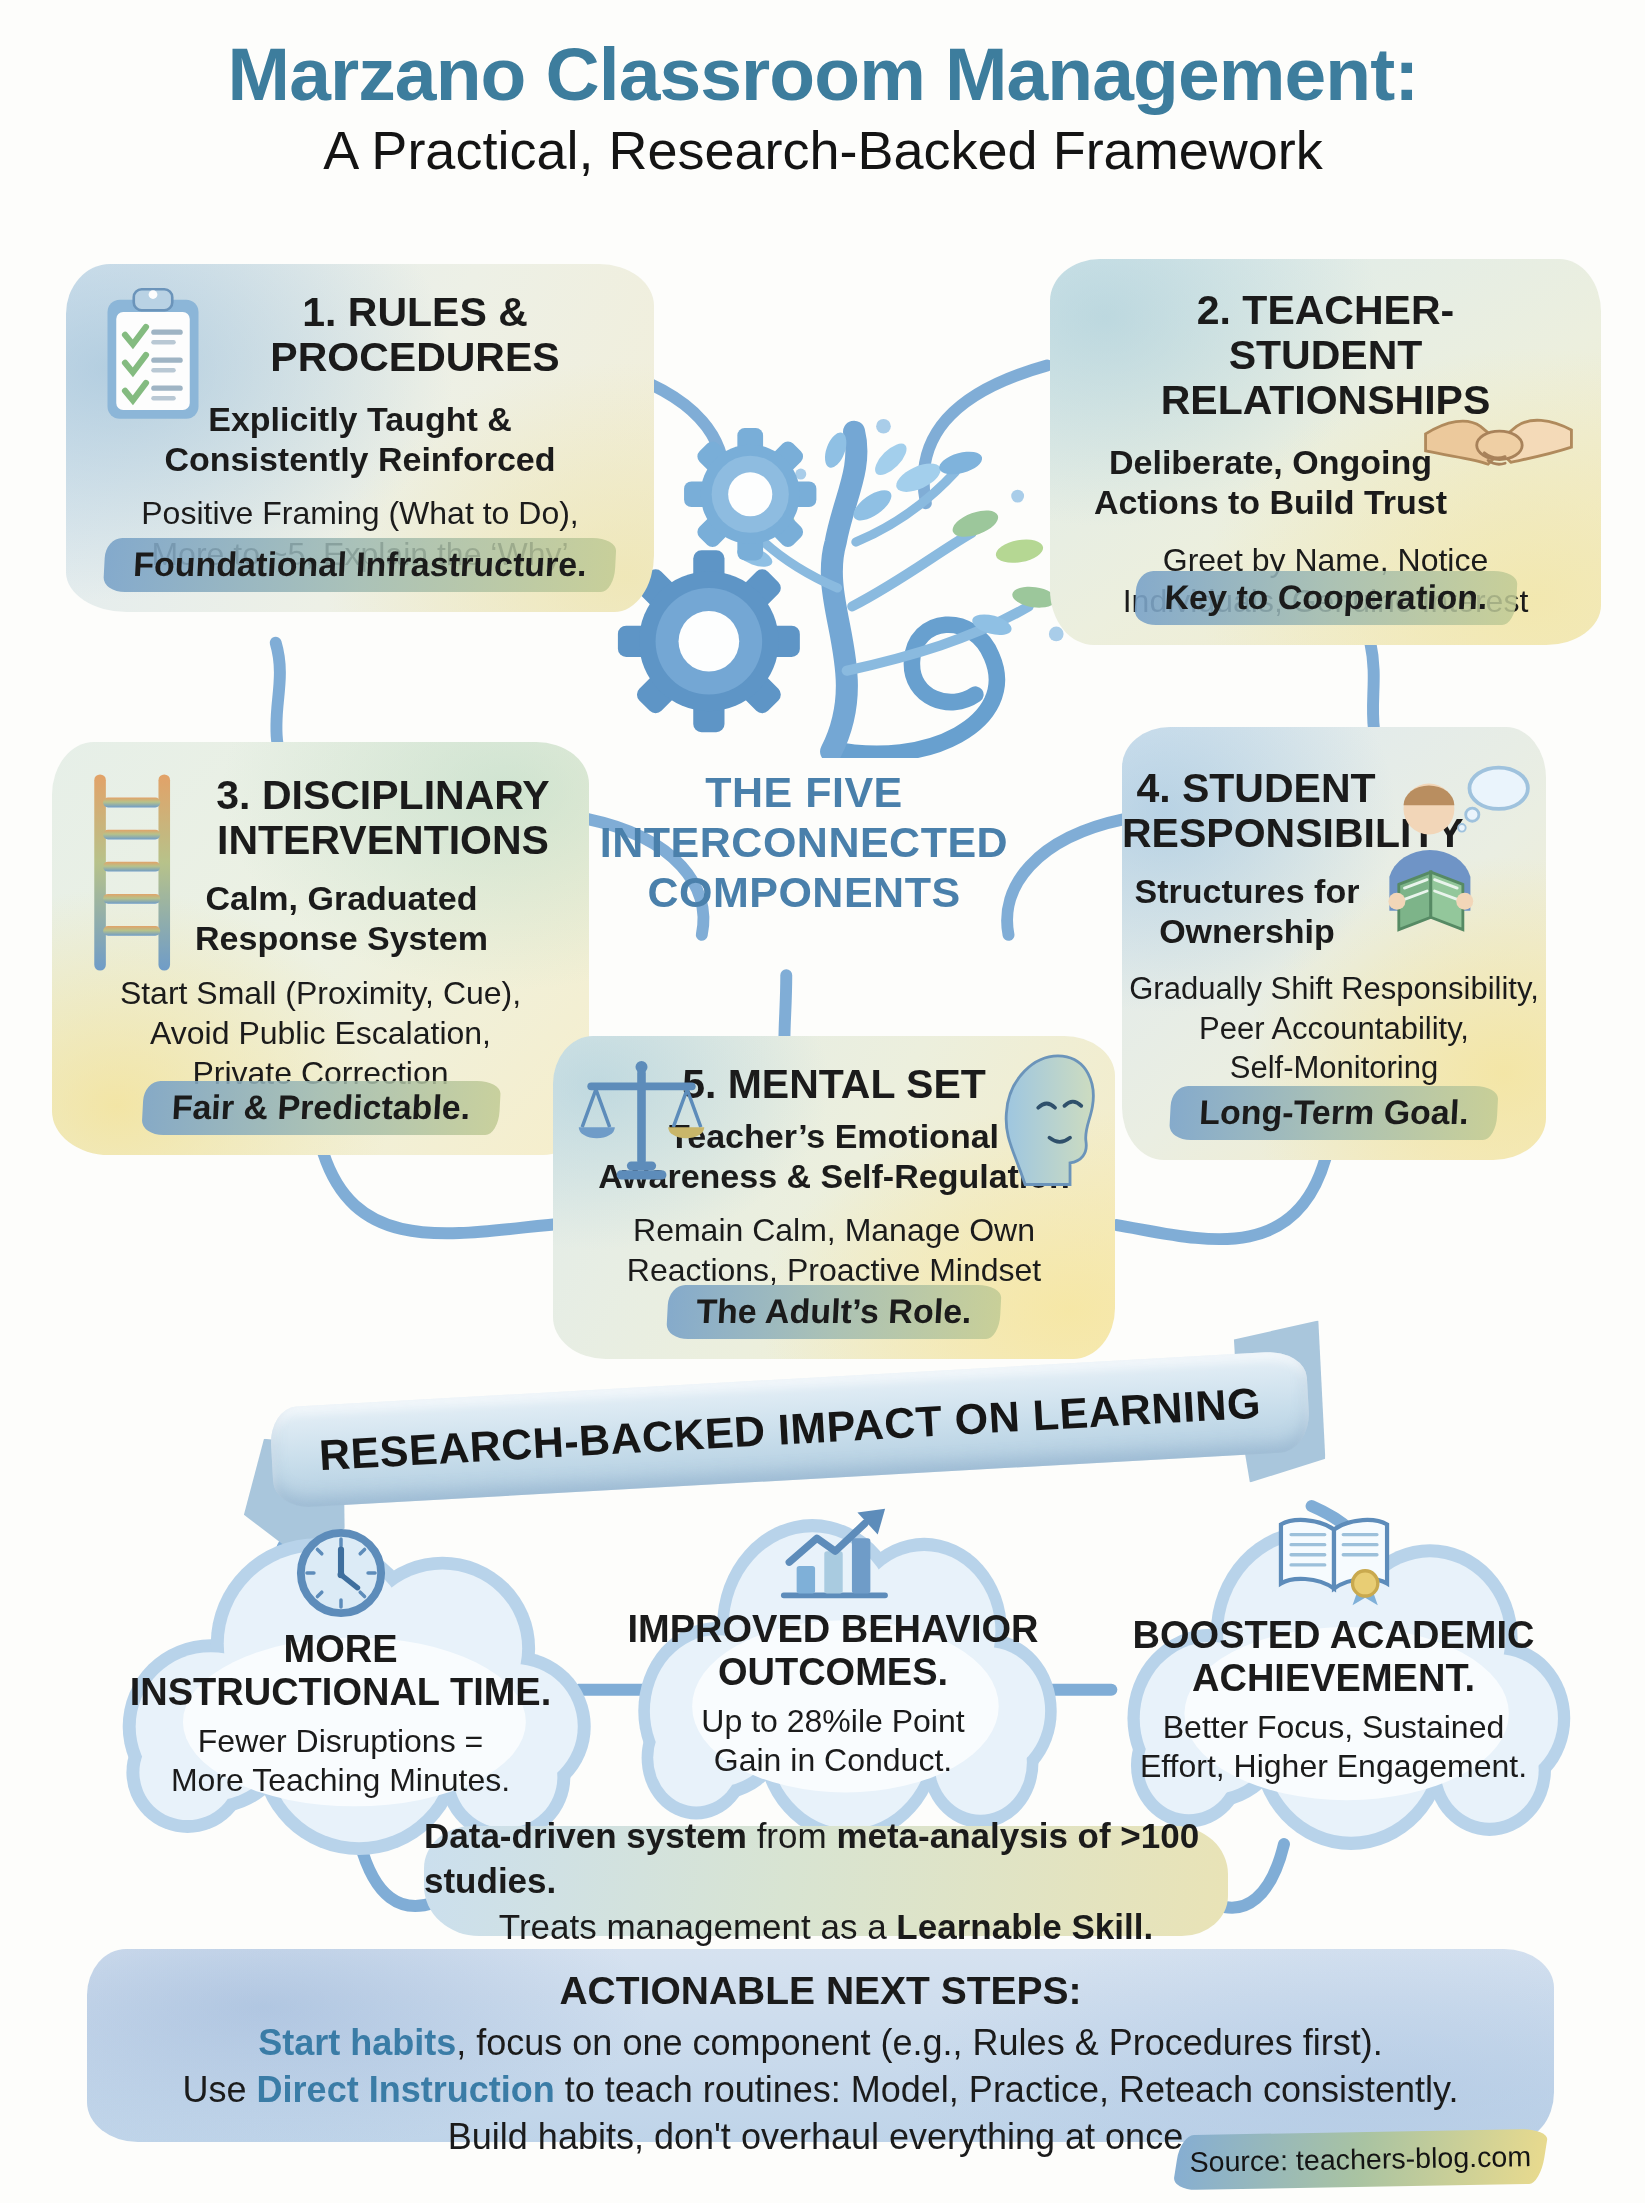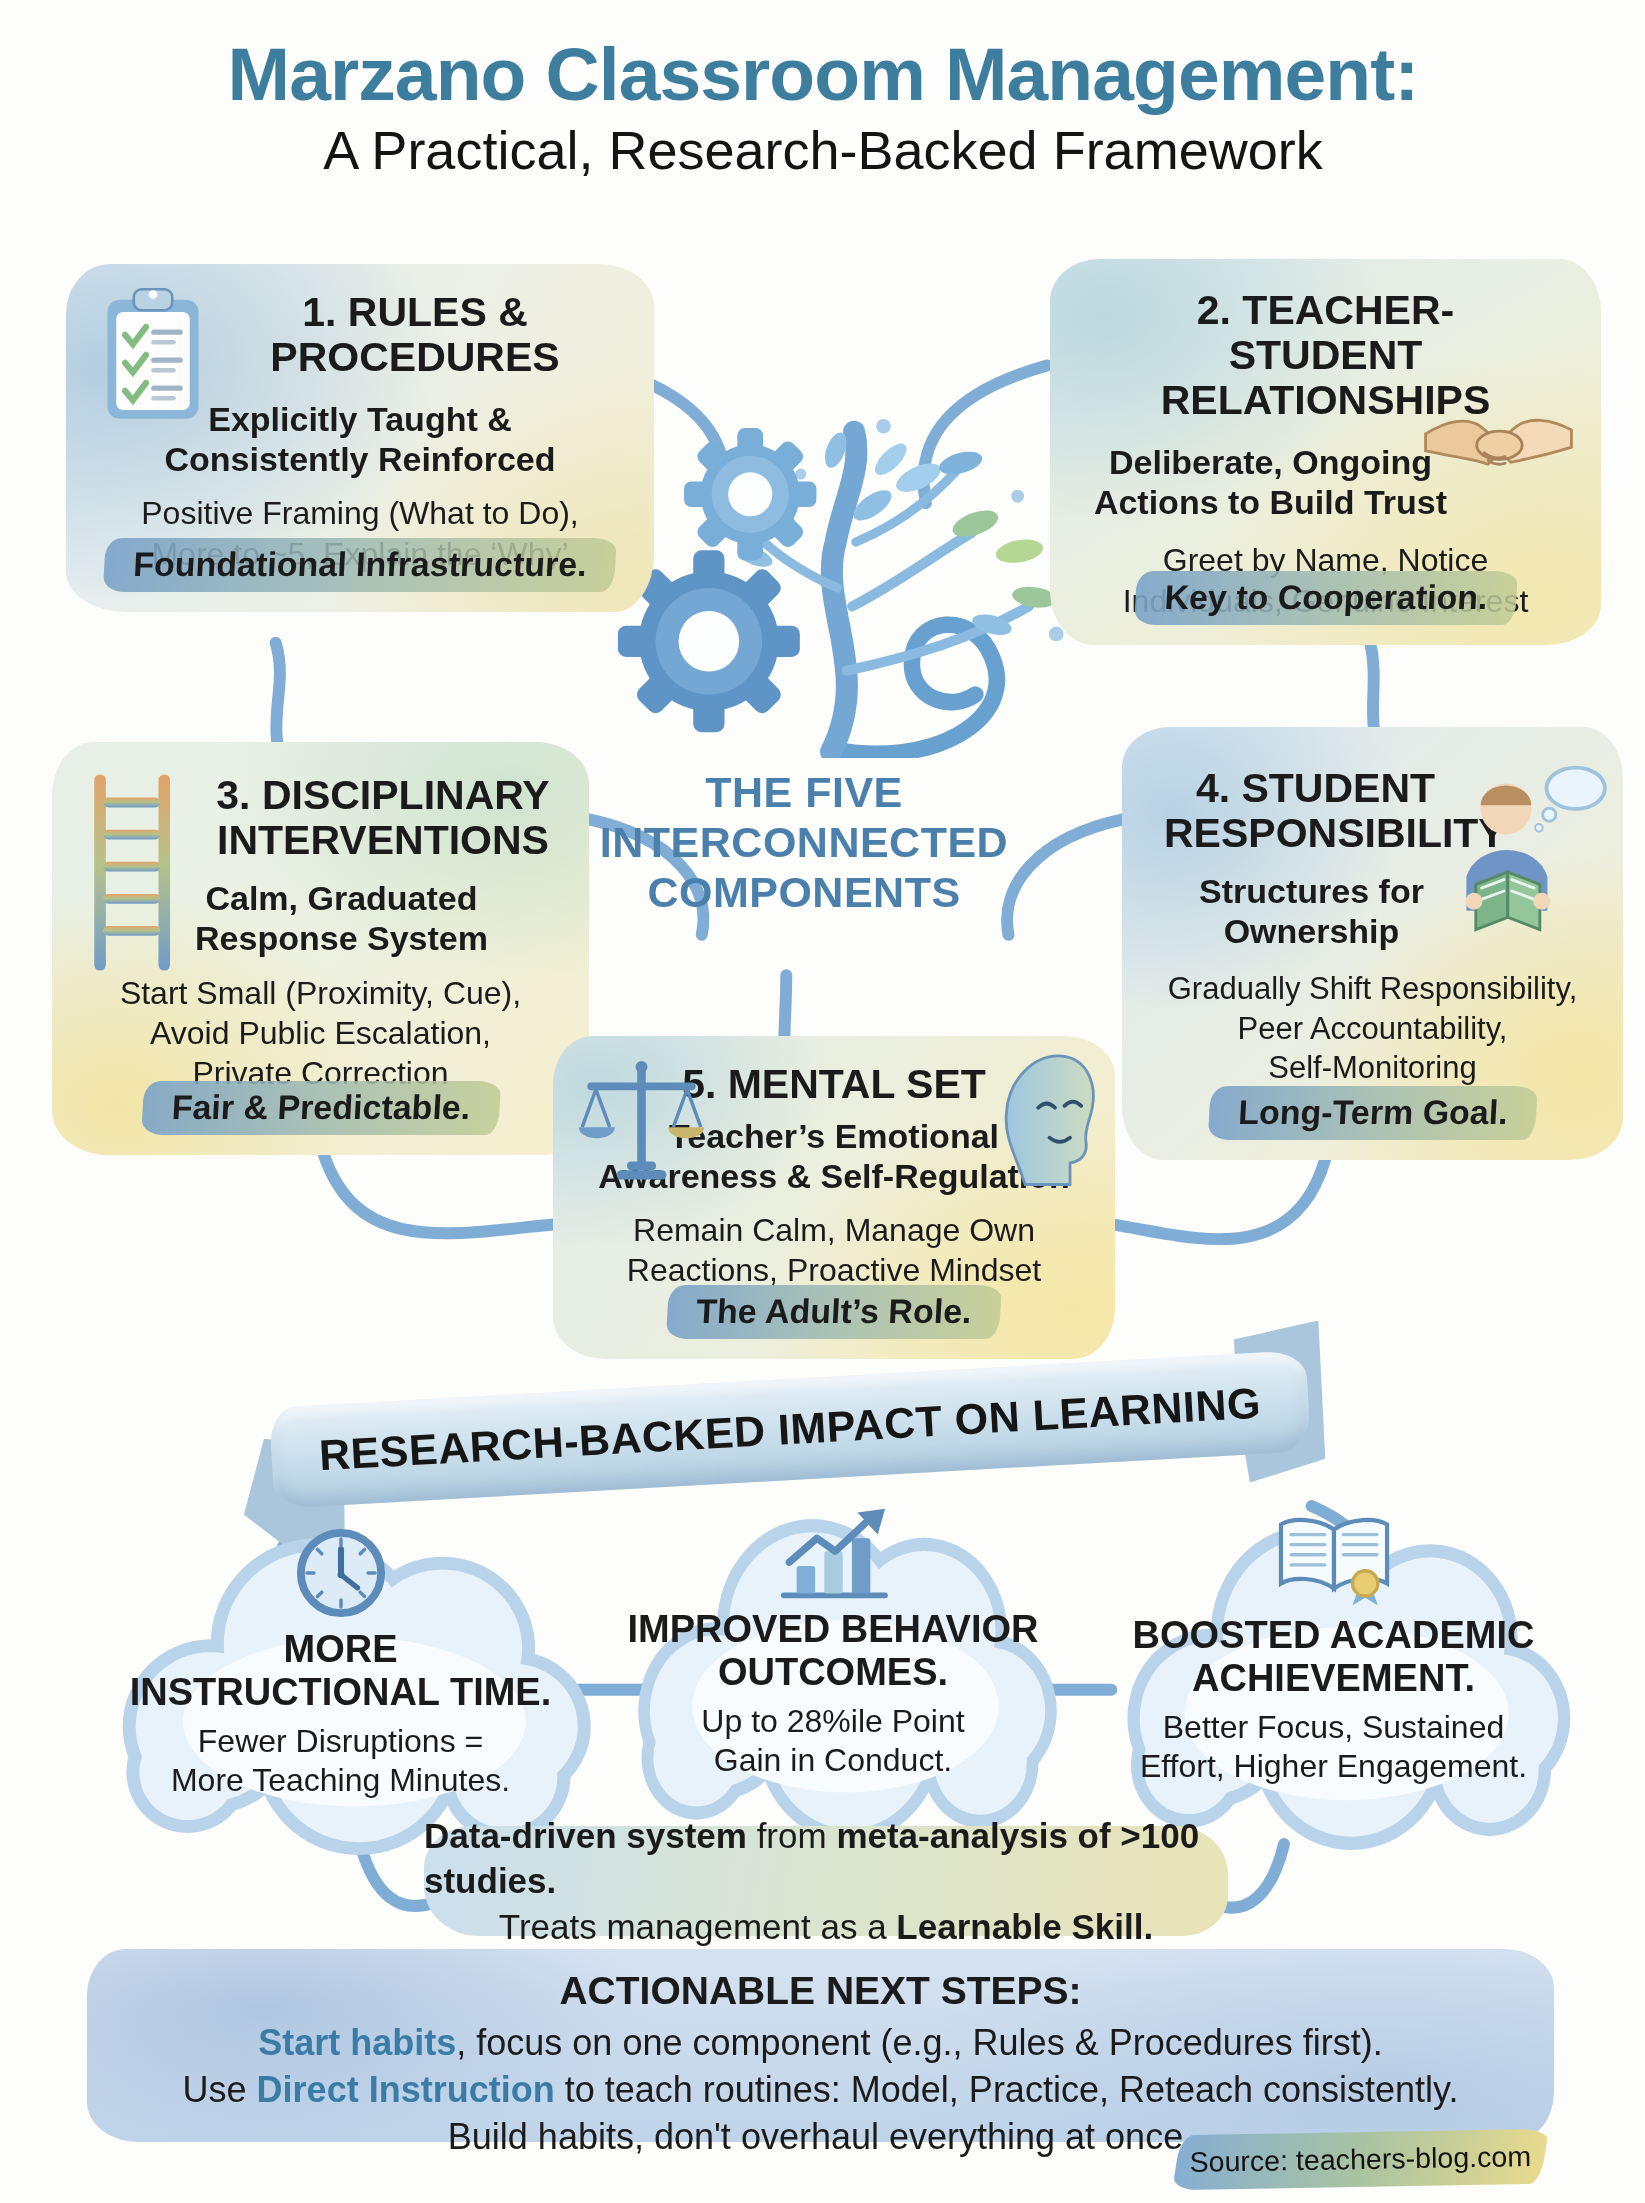--- a/index.html
+++ b/index.html
@@ -40,21 +40,21 @@
   .c2 .sub{margin-top:18.4px;margin-left:37px;max-width:367px;}
   .c2 .body{margin-top:18.4px;max-width:496px;}
   .c3{left:52px;top:742px;width:537px;height:413px;
       background:radial-gradient(441px 349px at 12% 88%,rgba(244,226,150,.8),rgba(244,226,150,0) 62%),
                  radial-gradient(478px 331px at 85% 12%,rgba(178,214,192,.5),rgba(178,214,192,0) 60%),
                  linear-gradient(135deg,#e6efe8,#edf1e2 50%,#f6eecb);
       border-radius:42px 53px 46px 57px/53px 42px 55px 44px;}
   .c3 .h3{margin-top:31px;margin-left:138px;max-width:386px;}
   .c3 .sub{margin-top:14.7px;margin-left:138px;max-width:303px;}
   .c3 .body{margin-top:14.7px;max-width:500px;}
-  .c4{left:1122px;top:727px;width:501px;height:433px;
+  .c4{left:1122px;top:727px;width:424px;height:433px;
       background:radial-gradient(386px 331px at 10% 20%,rgba(150,190,220,.55),rgba(150,190,220,0) 60%),
                  radial-gradient(422px 349px at 90% 80%,rgba(244,228,156,.8),rgba(244,228,156,0) 62%),
                  linear-gradient(140deg,#dde9f2,#eaeee2 55%,#f5ecc6);
       border-radius:48px 40px 53px 42px/40px 51px 42px 53px;}
   .c4 .h3{margin-top:39px;margin-right:156px;max-width:303px;}
   .c4 .sub{margin-top:14.7px;margin-right:174px;max-width:275px;}
   .c4 .body{margin-top:18.4px;max-width:459px;font-size:31px;}
   .c5{left:553px;top:1036px;width:562px;height:323px;
       background:radial-gradient(386px 275px at 8% 15%,rgba(168,204,218,.6),rgba(168,204,218,0) 60%),
                  radial-gradient(478px 312px at 92% 85%,rgba(246,230,160,.85),rgba(246,230,160,0) 65%),

